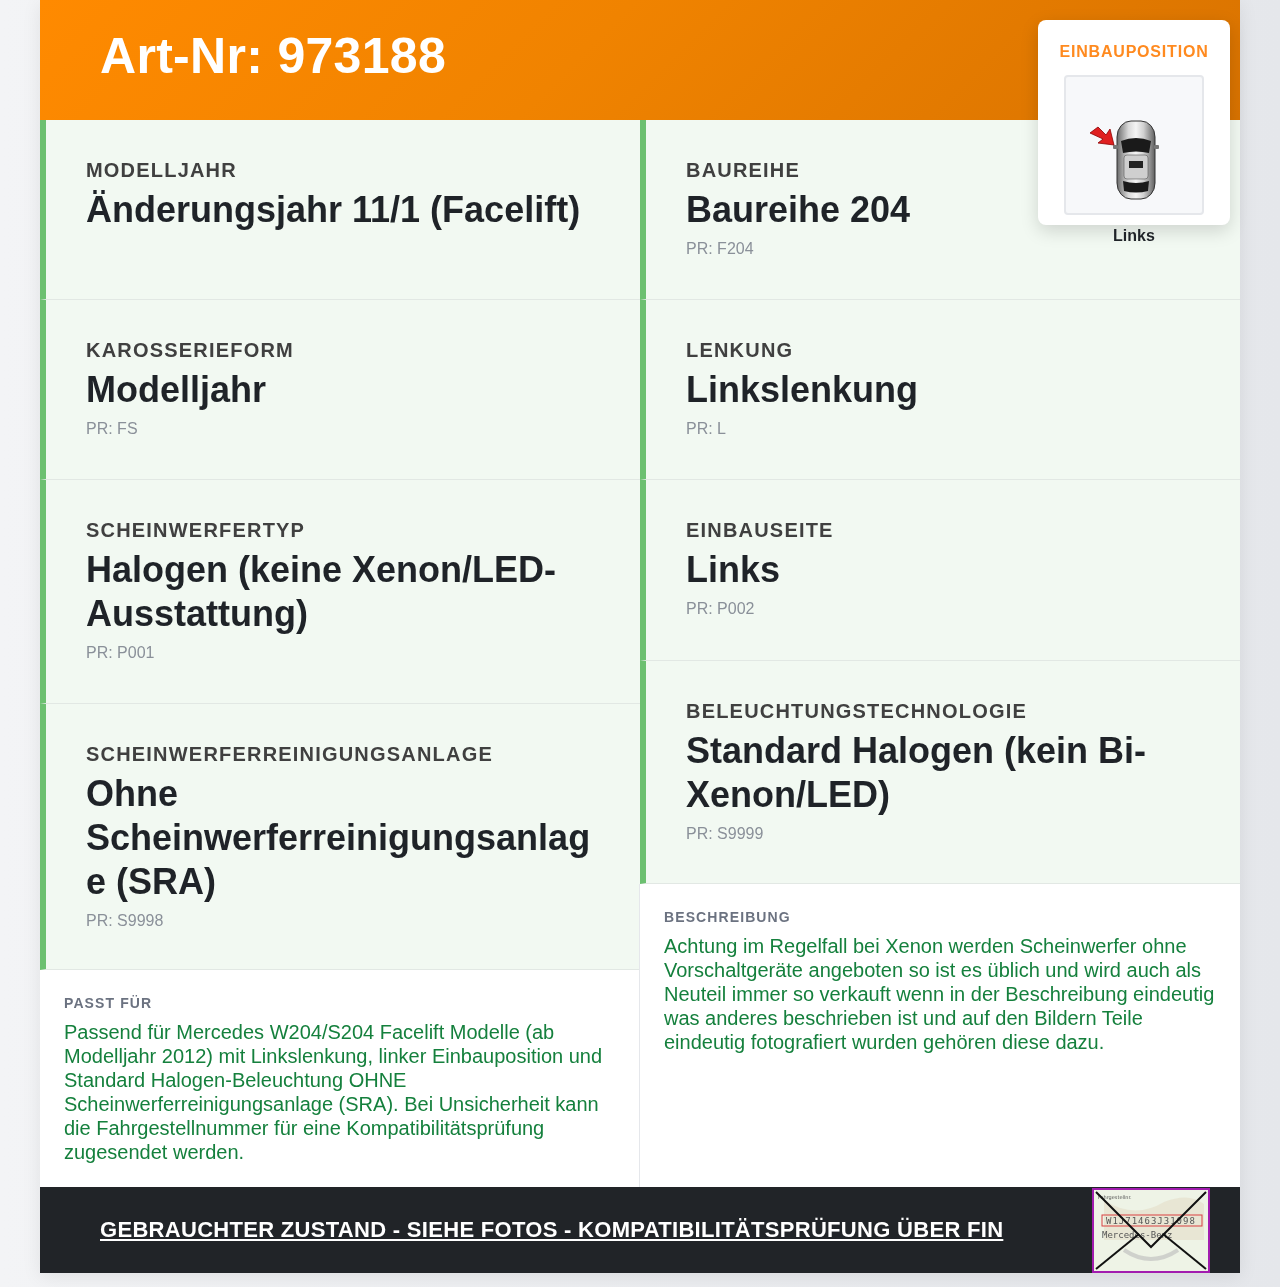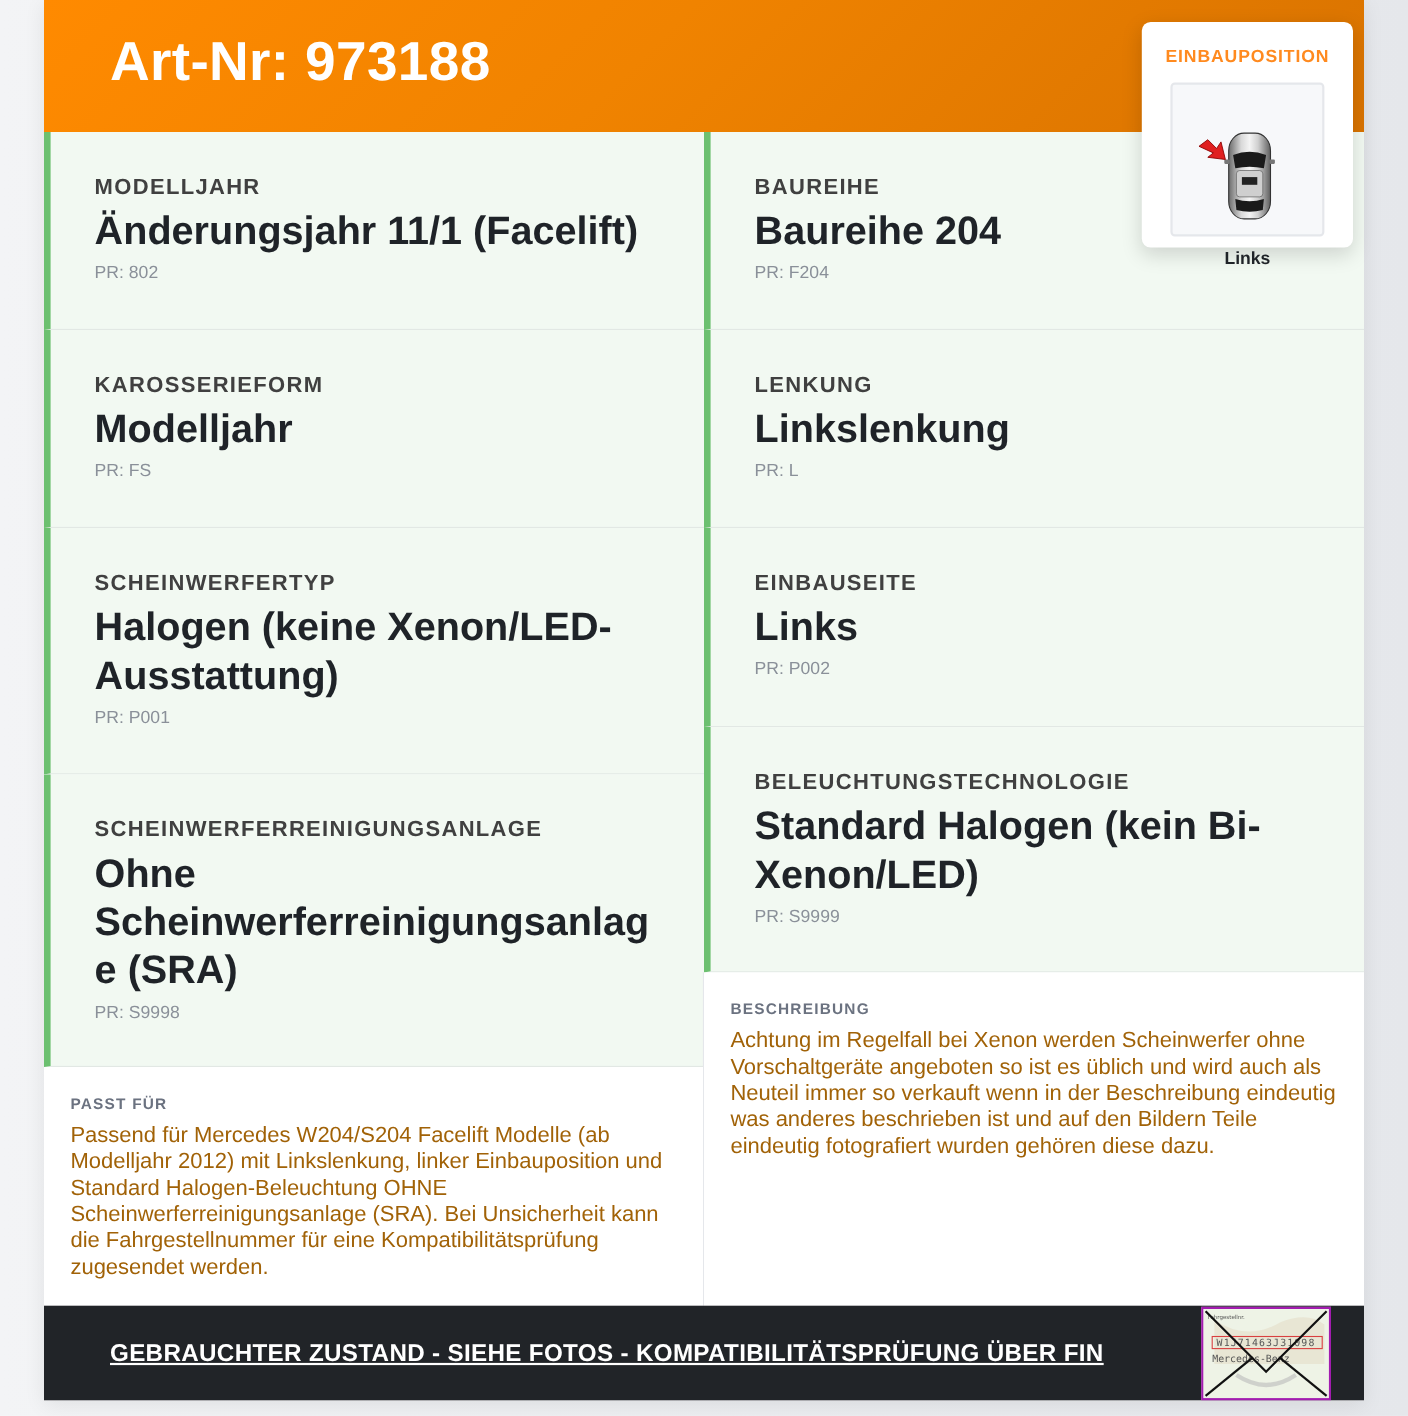--- a/index.html
+++ b/index.html
@@ -88,21 +88,21 @@
       font-weight: 700;
       letter-spacing: 1.1px;
       color: #6b7280;
       text-transform: uppercase;
       line-height: 18px;
     }
     .text-body {
       margin-top: 8px;
       font-size: 20px;
       font-weight: 500;
-      color: #a16207;
+      color: #15803d;
       line-height: 24px;
     }
     .divider-v {
       position: absolute;
       left: 599px;
       width: 1px;
       background: #e5e7eb;
     }
     .footer {
       position: absolute;
@@ -207,21 +207,20 @@
       </svg>
     </div>
     <div class="pos-caption">Links</div>
   </div>
 
   <div class="grid">
     <div class="col left">
       <div class="cell" style="height:180px;">
         <div class="cell-label">MODELLJAHR</div>
         <div class="cell-value">Änderungsjahr 11/1 (Facelift)</div>
-        <div class="cell-pr">PR: 802</div>
       </div>
       <div class="cell" style="height:180px;">
         <div class="cell-label">KAROSSERIEFORM</div>
         <div class="cell-value">Modelljahr</div>
         <div class="cell-pr">PR: FS</div>
       </div>
       <div class="cell" style="height:224px;">
         <div class="cell-label">SCHEINWERFERTYP</div>
         <div class="cell-value">Halogen (keine Xenon/LED-Ausstattung)</div>
         <div class="cell-pr">PR: P001</div>

